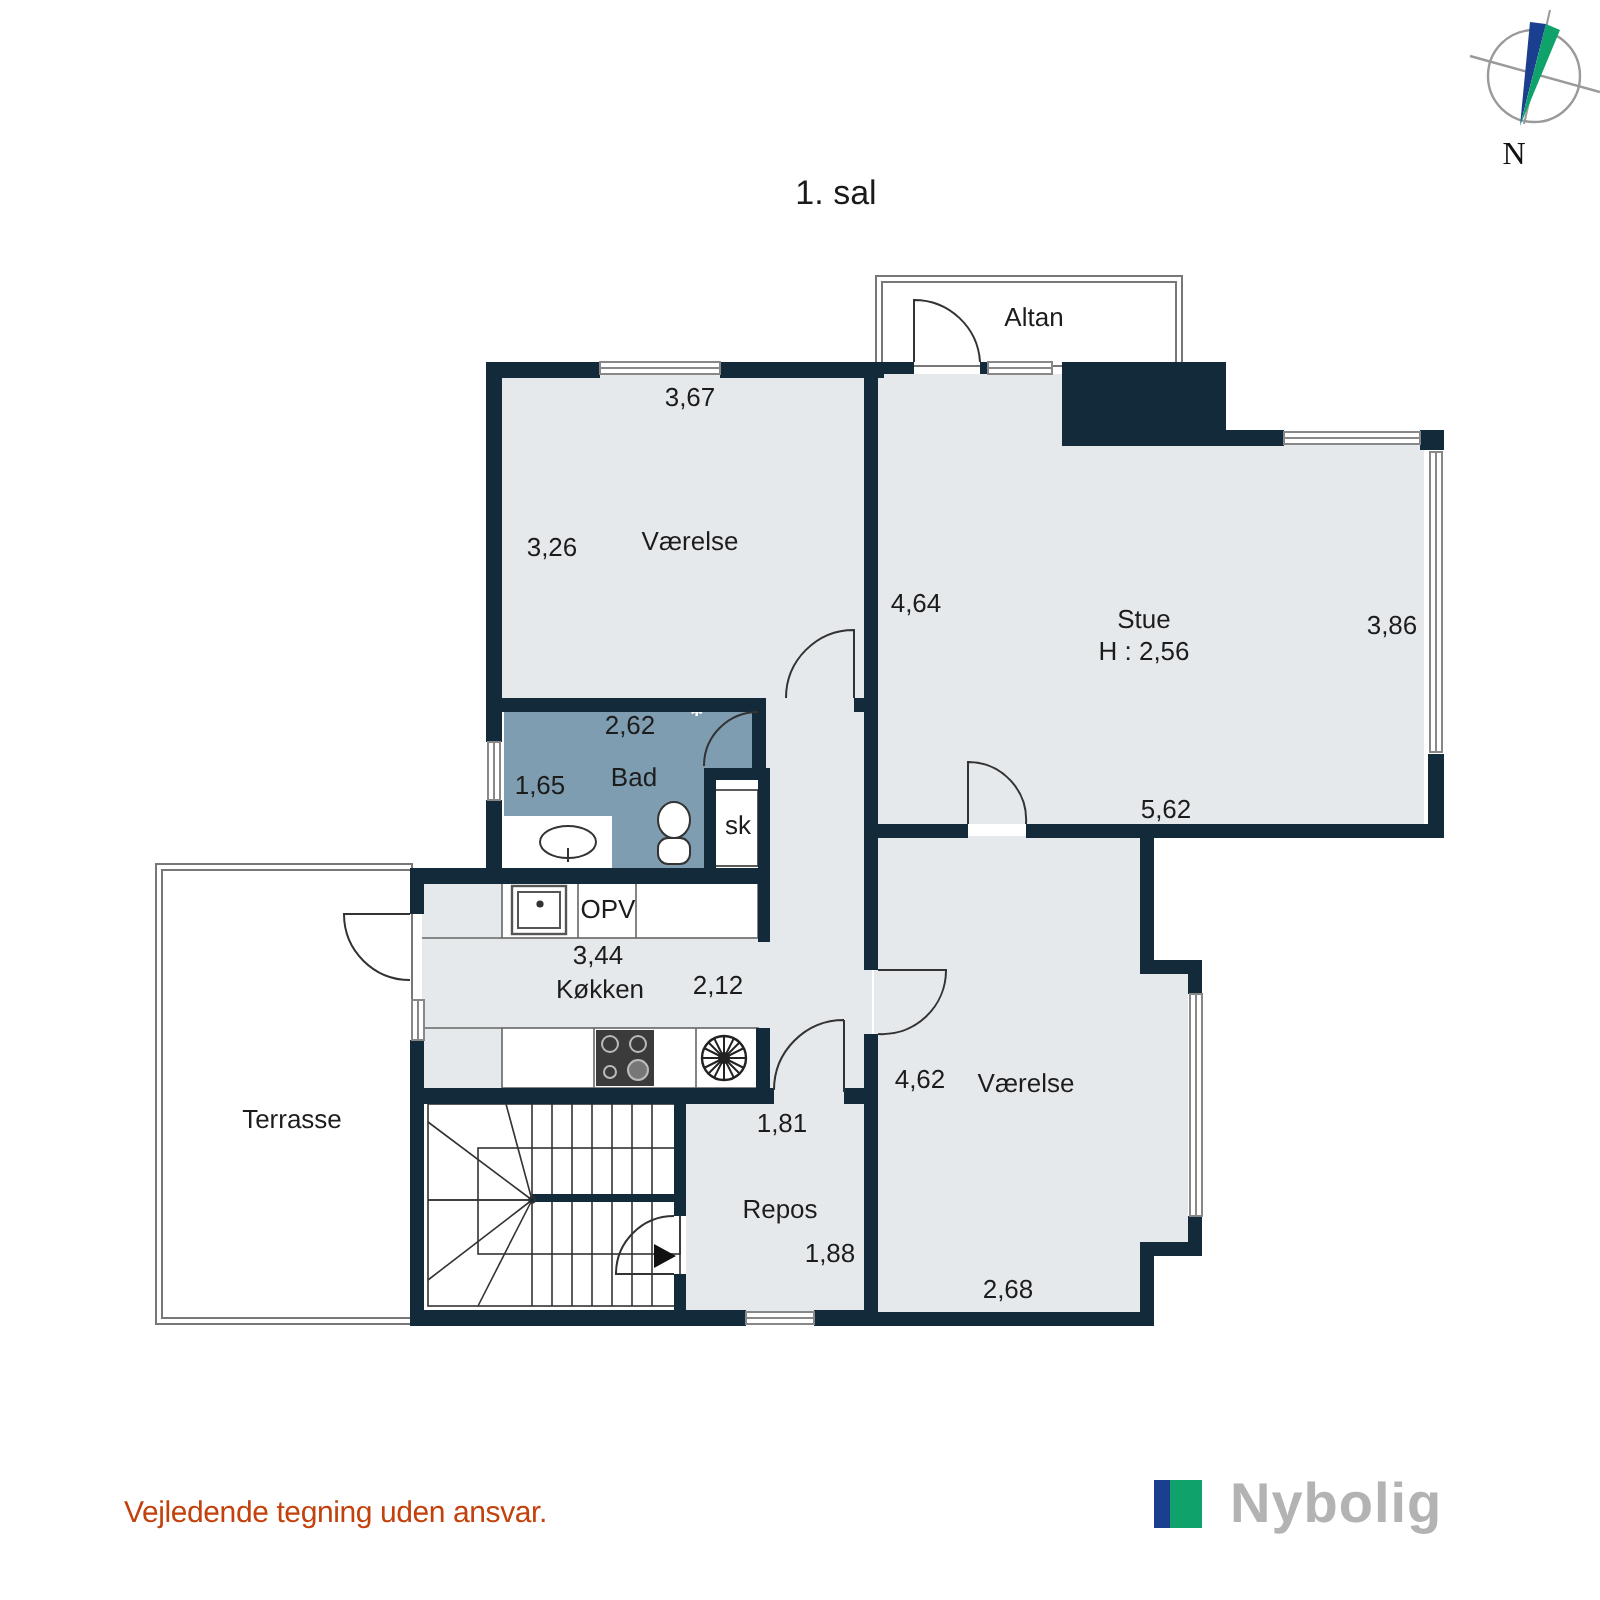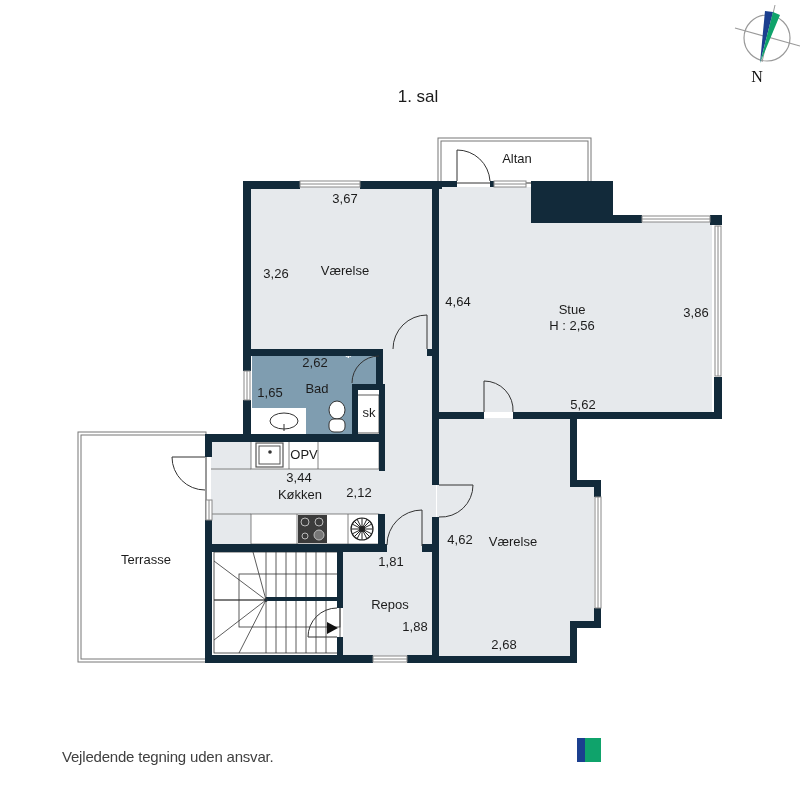--- a/index.html
+++ b/index.html
@@ -1,20 +1,20 @@
 <!DOCTYPE html>
 <html><head>
 <meta charset="utf-8">
 <style>
   html, body { margin:0; padding:0; background:#ffffff; }
   body { width:800px; height:800px; position:relative; overflow:hidden; font-family:"Liberation Sans", sans-serif; }
   #plan { position:absolute; left:0; top:0; width:800px; height:800px; }
   .lbl { font-family:"Liberation Sans", sans-serif; font-size:13px; fill:#1c1c1c; }
   .title { font-family:"Liberation Sans", sans-serif; font-size:17px; fill:#1a1a1a; }
-  .disclaimer { position:absolute; left:62px; top:748px; font-family:"Liberation Sans", sans-serif; font-size:15px; color:#404040; letter-spacing:-0.2px; }
+  .disclaimer { position:absolute; left:62px; top:748px; font-family:"Liberation Sans", sans-serif; font-size:15px; color:#c2410c; letter-spacing:-0.2px; }
   .brand { position:absolute; left:577px; top:738px; display:flex; align-items:center; }
   .brand .mark { width:24px; height:24px; display:flex; }
   .brand .mark .b { width:8px; height:24px; background:#1b3f8f; }
   .brand .mark .g { width:16px; height:24px; background:#0fa36b; }
   .brand .name { margin-left:14px; font-family:"Liberation Sans", sans-serif; font-weight:bold; font-size:28px; color:#b3b3b3; letter-spacing:0.5px; line-height:28px; }
 </style>
 </head>
 <body>
 
 <svg id="plan" viewBox="0 0 800 800" xmlns="http://www.w3.org/2000/svg">
@@ -256,13 +256,14 @@
   </g>
 </svg>
 
 <div class="disclaimer">Vejledende tegning uden ansvar.</div>
 
 <div class="brand">
   <div class="mark">
     <div class="b"></div>
       <div class="g"></div>
   </div>
+  <div class="name">Nybolig</div>
 </div>
 
 </body></html>

